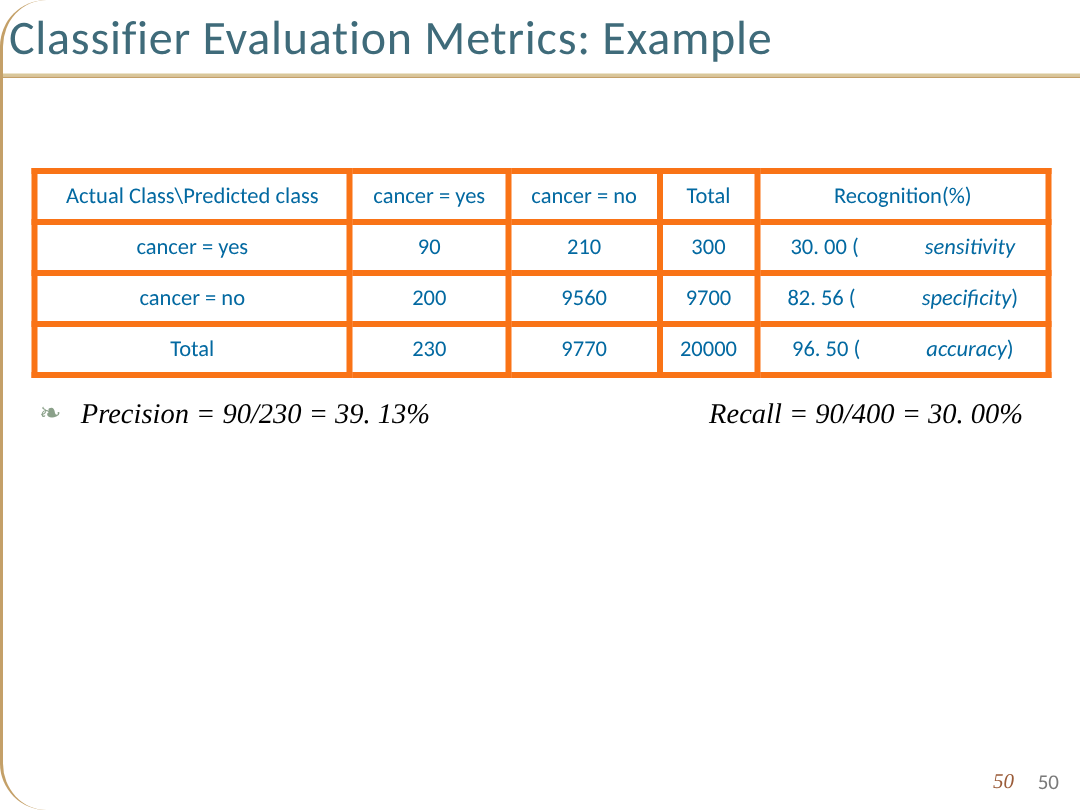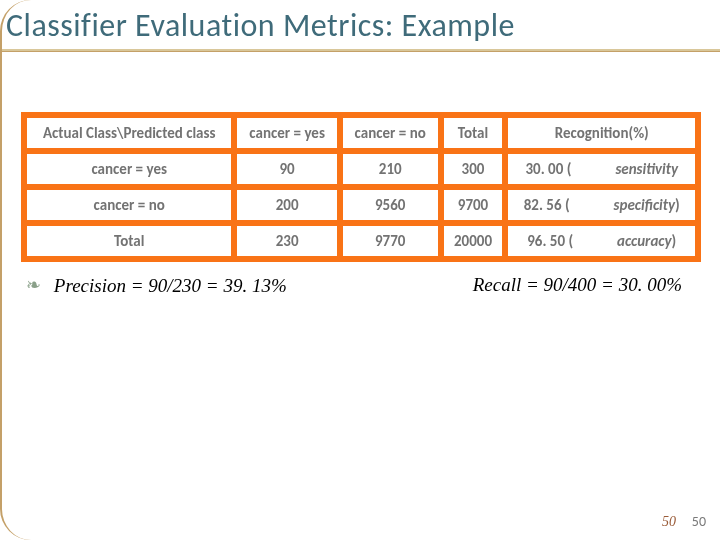--- a/index.html
+++ b/index.html
@@ -25,37 +25,38 @@
   .table-wrap {
     margin: 0 auto;
     width: 680px;
   }
   table {
     border-collapse: collapse;
     width: 100%;
     font-size: 15px;
   }
   td, th {
-    border: 6px solid #f97316;
+    border: 4px solid #f97316;
     padding: 6px 8px;
     text-align: center;
     vertical-align: middle;
-    font-weight: 700;
-    color: #737373;
+    font-weight: 400;
+    color: #0369a1;
   }
   td.left { text-align: center; }
   td .ital { font-style: italic; margin-left: 44px; }
   .metrics {
     display: flex;
     justify-content: space-between;
     margin: 12px 38px 0 24px;
     font-size: 19px;
     font-style: italic;
     font-family: "Georgia", serif;
     color: #000;
+    align-items: flex-end;
   }
   .bullet-icon {
     display: inline-block;
     margin-right: 8px;
     font-style: normal;
     color: #8aa089;
     font-size: 18px;
     vertical-align: 1px;
   }
   .pagenum-script {

